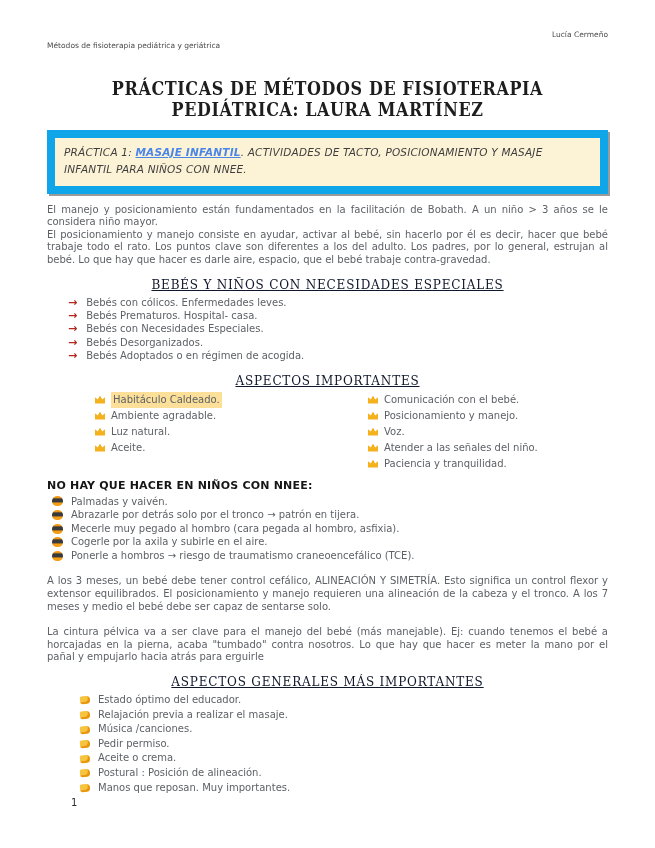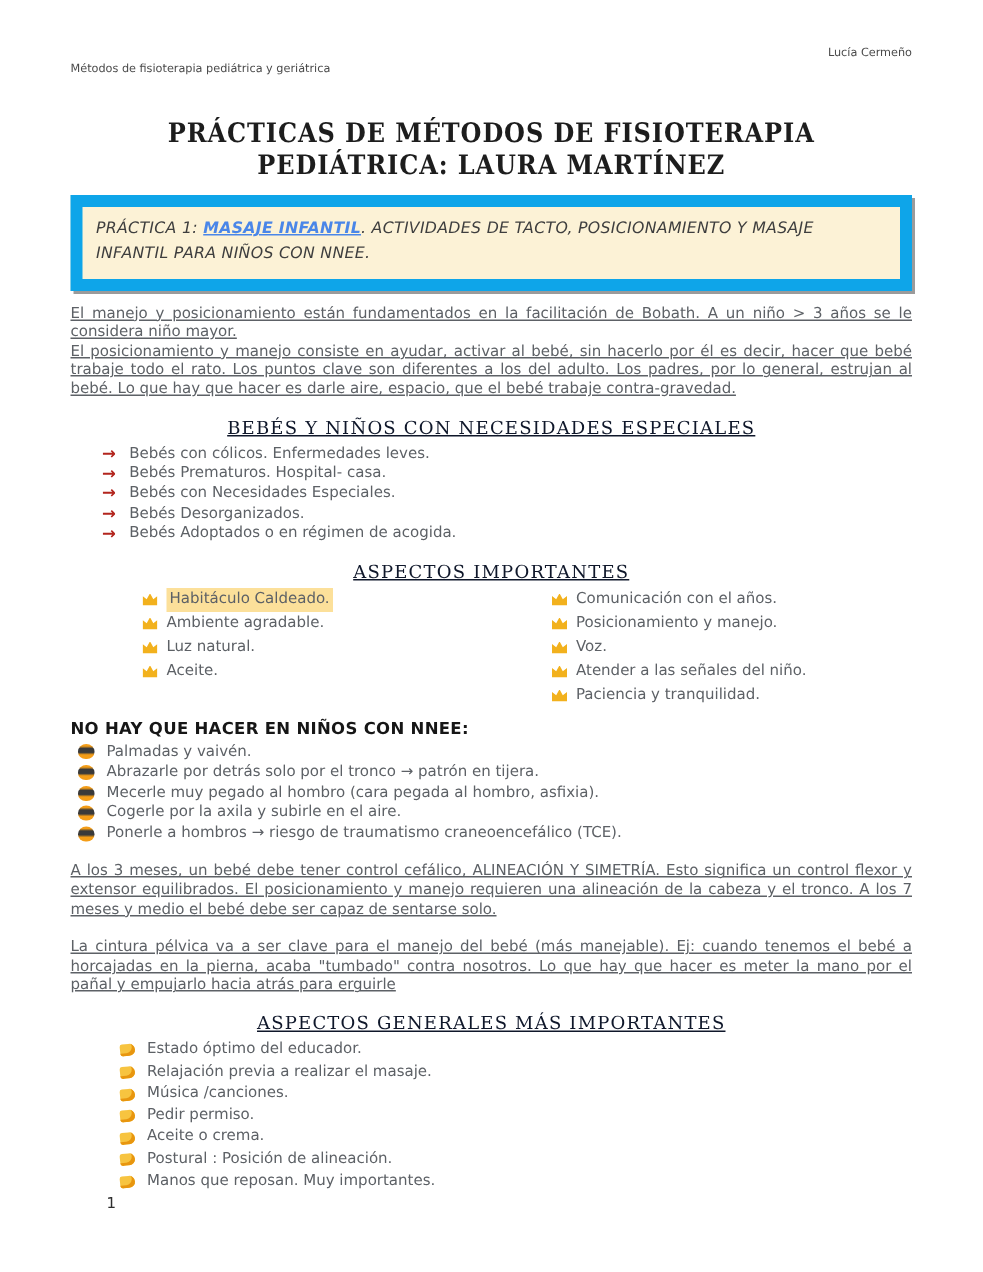--- a/index.html
+++ b/index.html
@@ -24,21 +24,21 @@
   
   .pbox{
     margin-top:14px;border:8px solid #0ea5e9;background:#fcf2d6;
     box-shadow:2px 2px 0 #9b9b9b;padding:6px 9px 8px;
     font-style:italic;font-size:10.5px;line-height:1.6;color:#3e3e3e;
     font-weight:500;letter-spacing:0.2px;
   }
   .pbox a{color:#4a86e8;text-decoration:underline;font-weight:600;cursor:pointer;}
 
   
-  .para{font-size:10px;line-height:1.26;text-align:justify;margin:0;text-decoration:underline;}
+  .para{font-size:10px;line-height:1.26;text-align:justify;margin:0;}
   .pblock{margin-top:10px;}
   .gap12{margin-top:13px;}
 
   
   .sec-h{
     text-align:center;font-family:"DejaVu Serif",serif;font-size:12px;
     color:#0f172a;letter-spacing:0.8px;margin:11px 0 4px;font-weight:500;text-decoration:underline;
   }
 
   
@@ -133,21 +133,21 @@
           <span>Luz natural.</span>
         </div>
       <div class="em-li">
           <span class="crown-icon"></span>
           <span>Aceite.</span>
         </div>
     </div>
     <div class="col-right">
       <div class="em-li">
           <span class="crown-icon"></span>
-          <span>Comunicación con el años.</span>
+          <span>Comunicación con el bebé.</span>
         </div>
       <div class="em-li">
           <span class="crown-icon"></span>
           <span>Posicionamiento y manejo.</span>
         </div>
       <div class="em-li">
           <span class="crown-icon"></span>
           <span>Voz.</span>
         </div>
       <div class="em-li">

